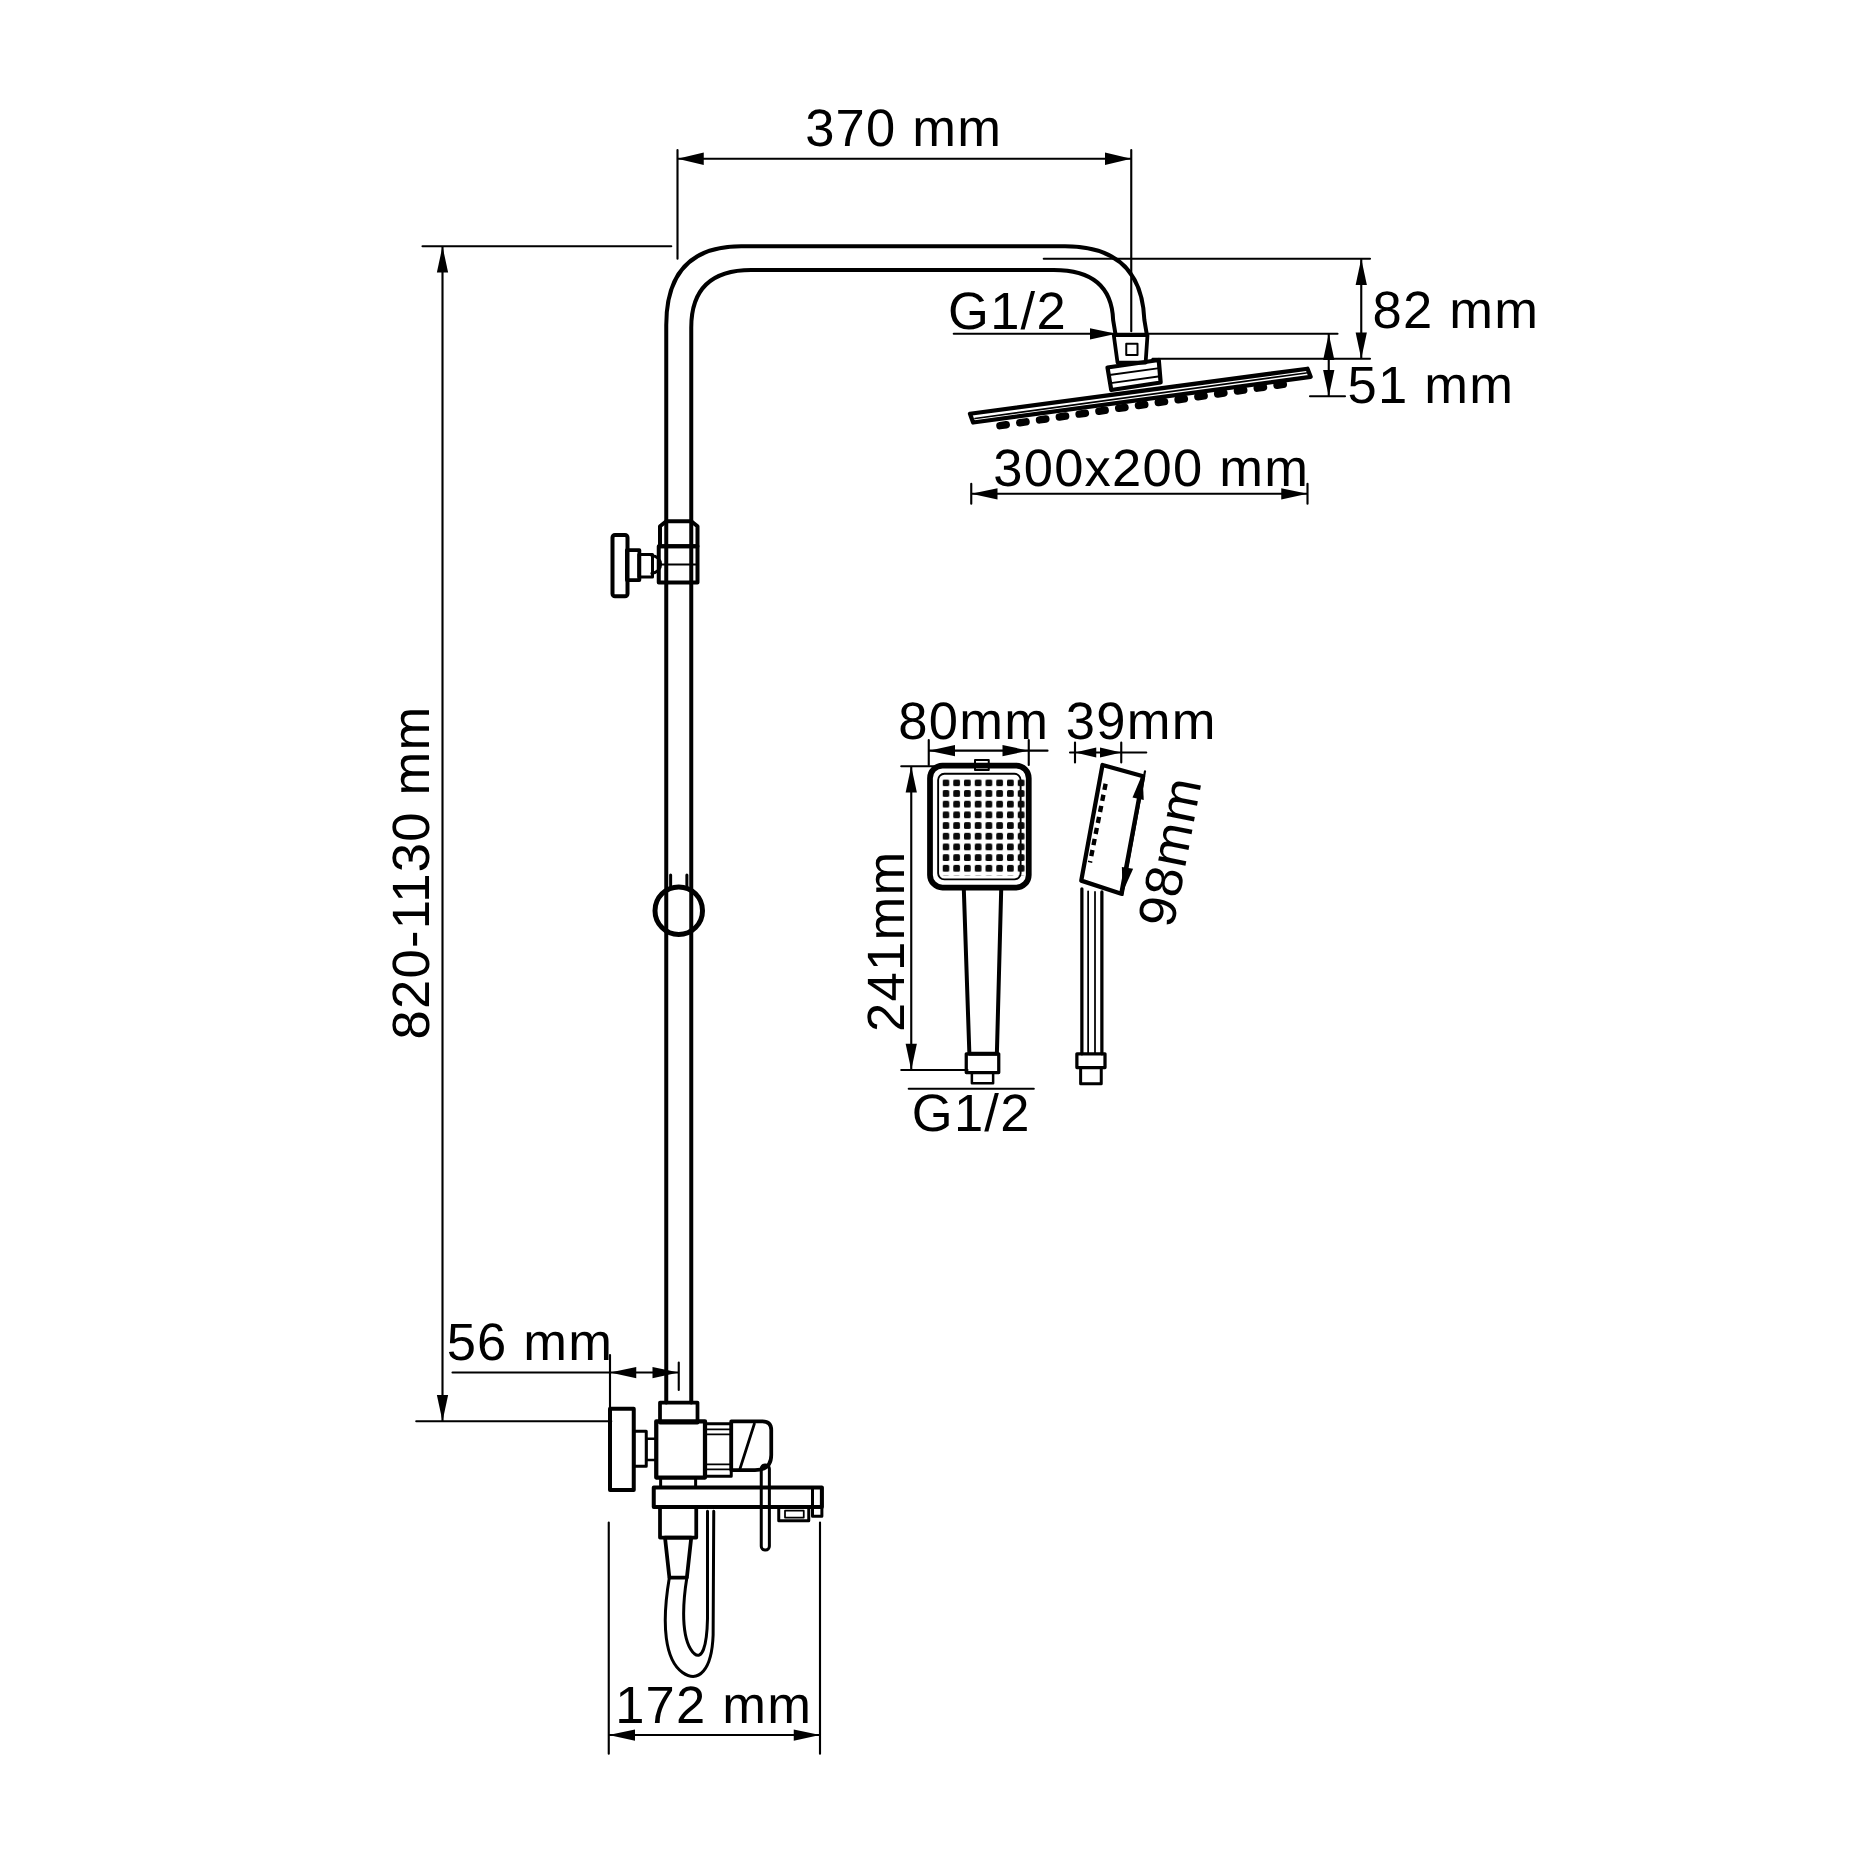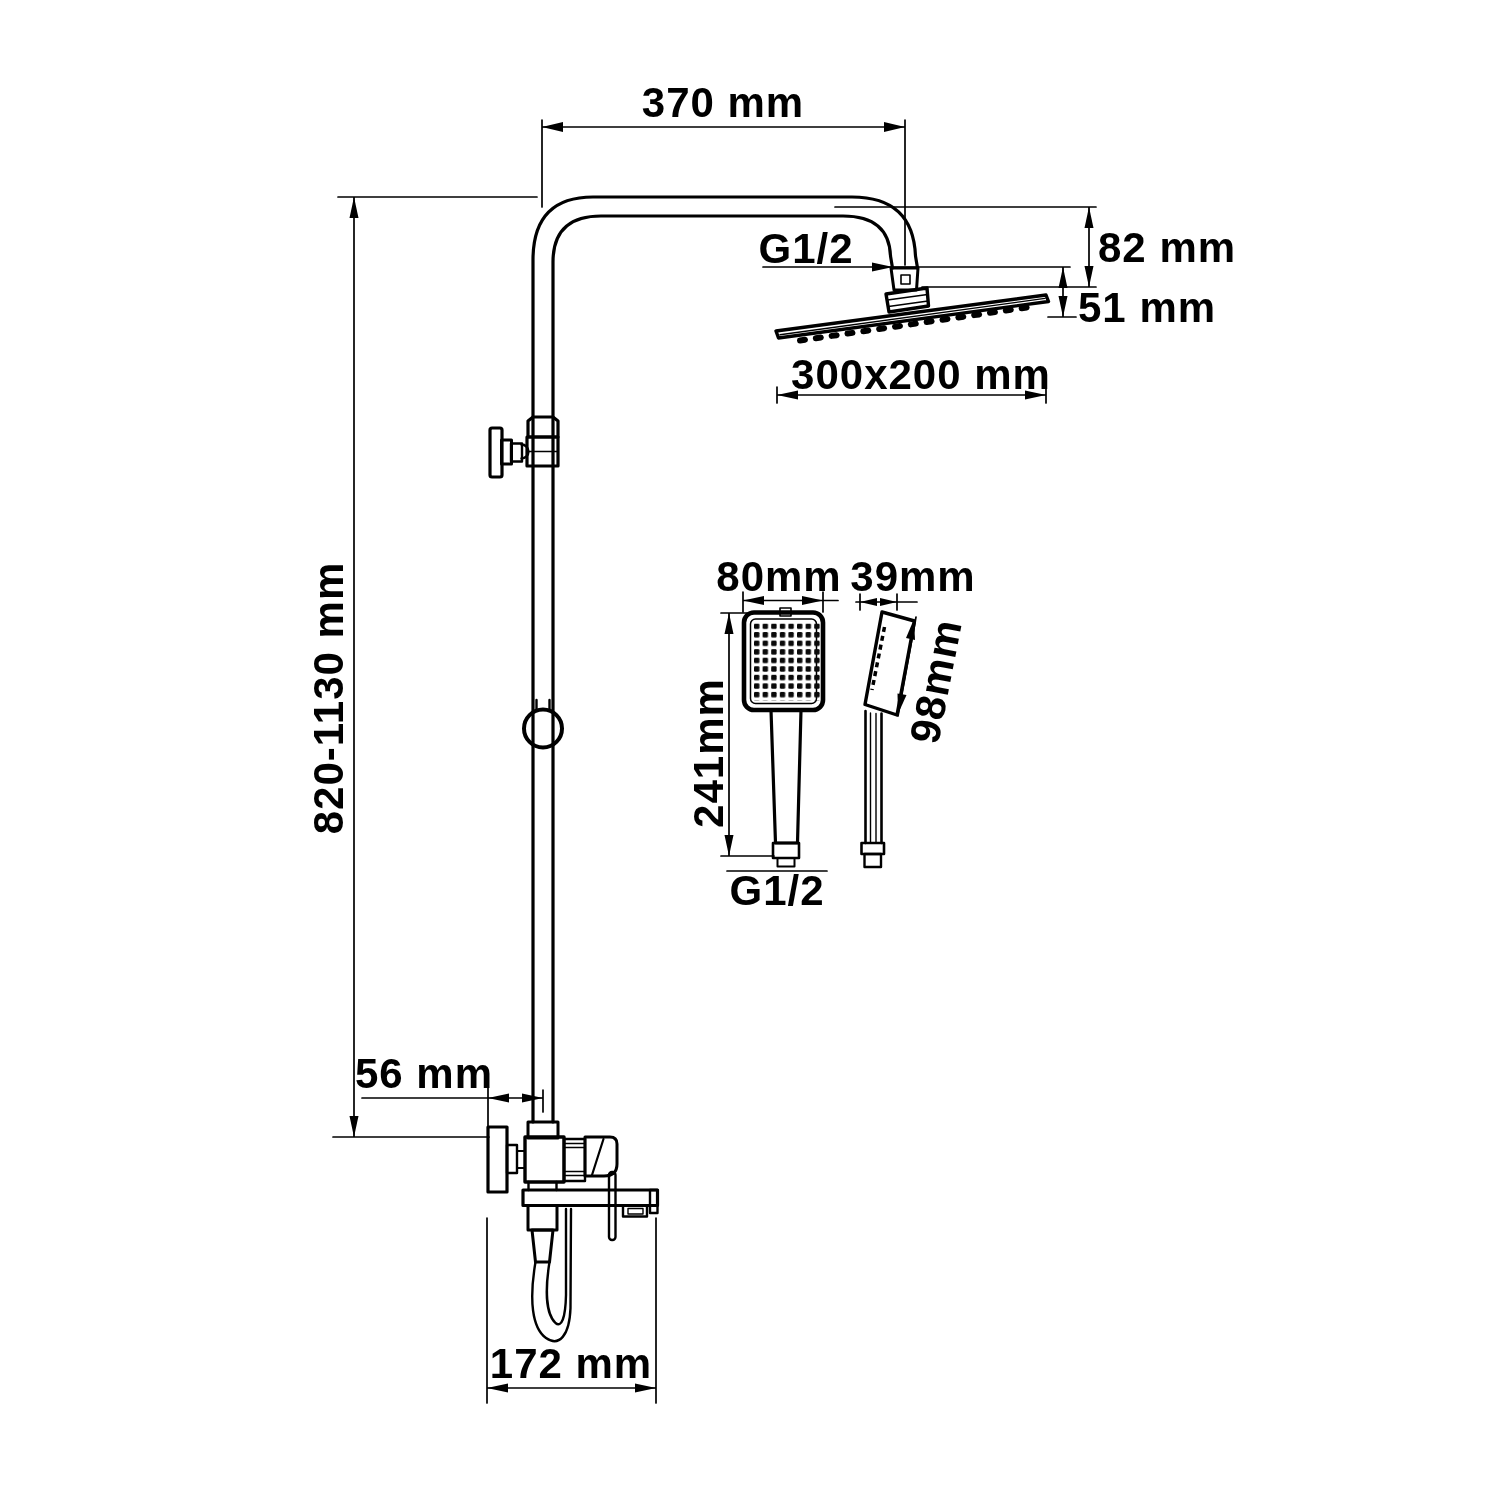--- a/index.html
+++ b/index.html
@@ -1,21 +1,20 @@
 <!DOCTYPE html>
 <html><head>
 <meta charset="utf-8">
 <style>
   html,body{margin:0;padding:0;background:#ffffff;}
   .sheet{
     position:relative;
     width:1500px;height:1500px;
     background:#ffffff;
     font-family:"Liberation Sans", sans-serif;
-    font-weight:bold;
   }
   svg{display:block;}
   .fix{stroke:#000;fill:none;stroke-linecap:round;stroke-linejoin:round;}
   .dim{stroke:#000;fill:none;stroke-width:1.7;stroke-linecap:round;}
   .arr{fill:#000;stroke:none;}
   text{fill:#000;font-family:"Liberation Sans", sans-serif;font-size:42px;letter-spacing:1px;}
 </style>
 </head>
 <body>
 

